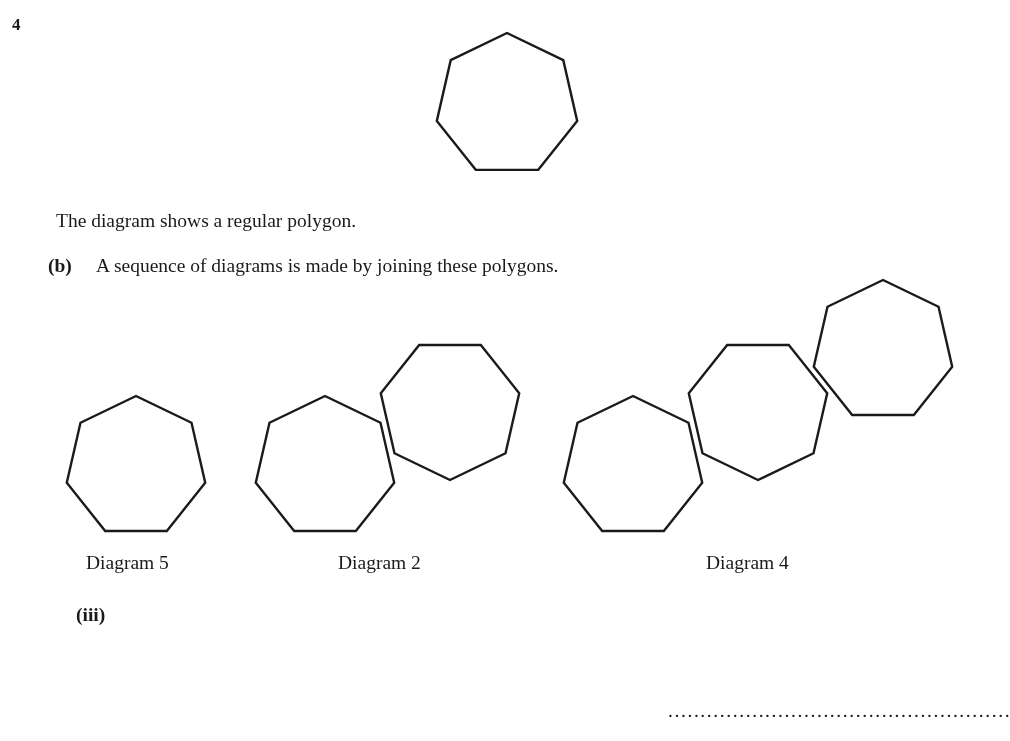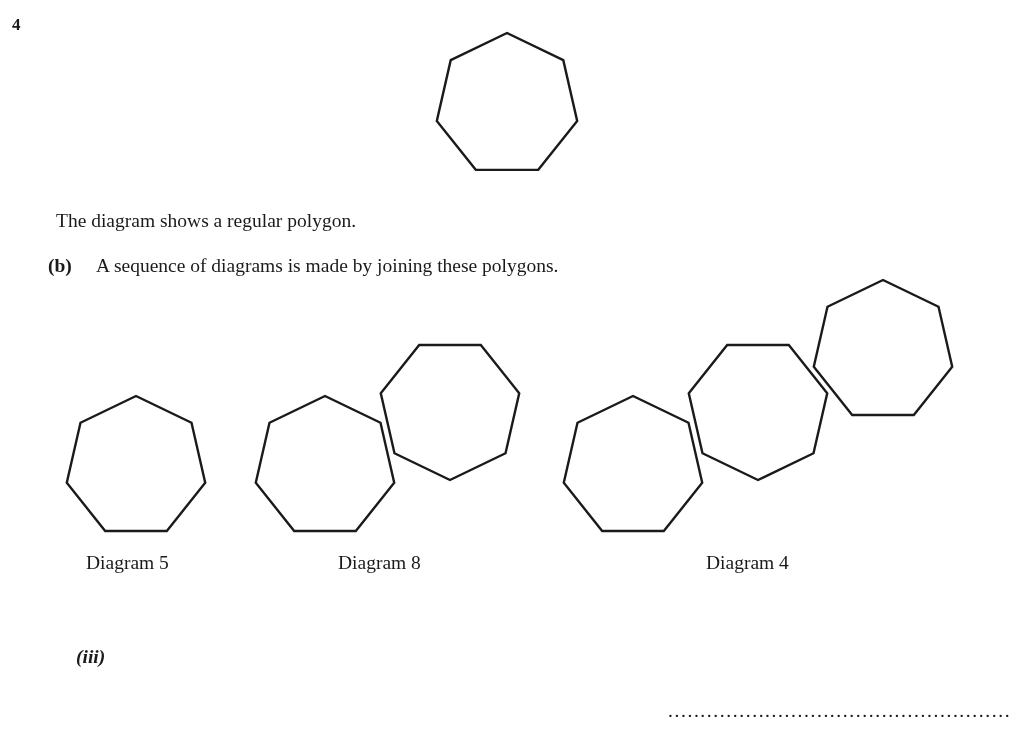--- a/index.html
+++ b/index.html
@@ -43,24 +43,23 @@
     display: flex;
     align-items: baseline;
   }
   #part-b-label {
     font-weight: bold;
     width: 48px;
     display: inline-block;
   }
   #part-iii-row {
     left: 76px;
-    top: 645px;
+    top: 603px;
     display: flex;
     align-items: baseline;
-    font-style: italic;
   }
   #part-iii-label {
     font-weight: bold;
     width: 62px;
     display: inline-block;
   }
   .shape-svg {
     position: absolute;
     overflow: visible;
   }
@@ -123,21 +122,21 @@
       <polygon points="480.81,15.03 519.22,63.20 505.51,123.27 450.00,150.00 394.49,123.27 380.78,63.20 419.19,15.03" class="poly"></polygon>
     </svg>
 
   <svg id="diagram-3-svg" class="shape-svg" style="left:0px; top:330px;" width="1010" height="230">
       <polygon points="633.00,66.00 688.51,92.73 702.22,152.80 663.81,200.97 602.19,200.97 563.78,152.80 577.49,92.73" class="poly"></polygon>
       <polygon points="788.81,15.03 827.22,63.20 813.51,123.27 758.00,150.00 702.49,123.27 688.78,63.20 727.19,15.03" class="poly"></polygon>
       <polygon points="883.00,-50.00 938.51,-23.27 952.22,36.80 913.81,84.97 852.19,84.97 813.78,36.80 827.49,-23.27" class="poly"></polygon>
     </svg>
 
   <div class="diagram-label" id="label-d1">Diagram 5</div>
-  <div class="diagram-label" id="label-d2">Diagram 8</div>
+  <div class="diagram-label" id="label-d2">Diagram 2</div>
   <div class="diagram-label" id="label-d3">Diagram 4</div>
 
   <div class="body-text" id="part-iii-row">
     <span id="part-iii-label">(iii)</span>
   </div>
 
   <div id="answer-row">
     <span id="answer-dots">......................................................</span>
 
   </div>

